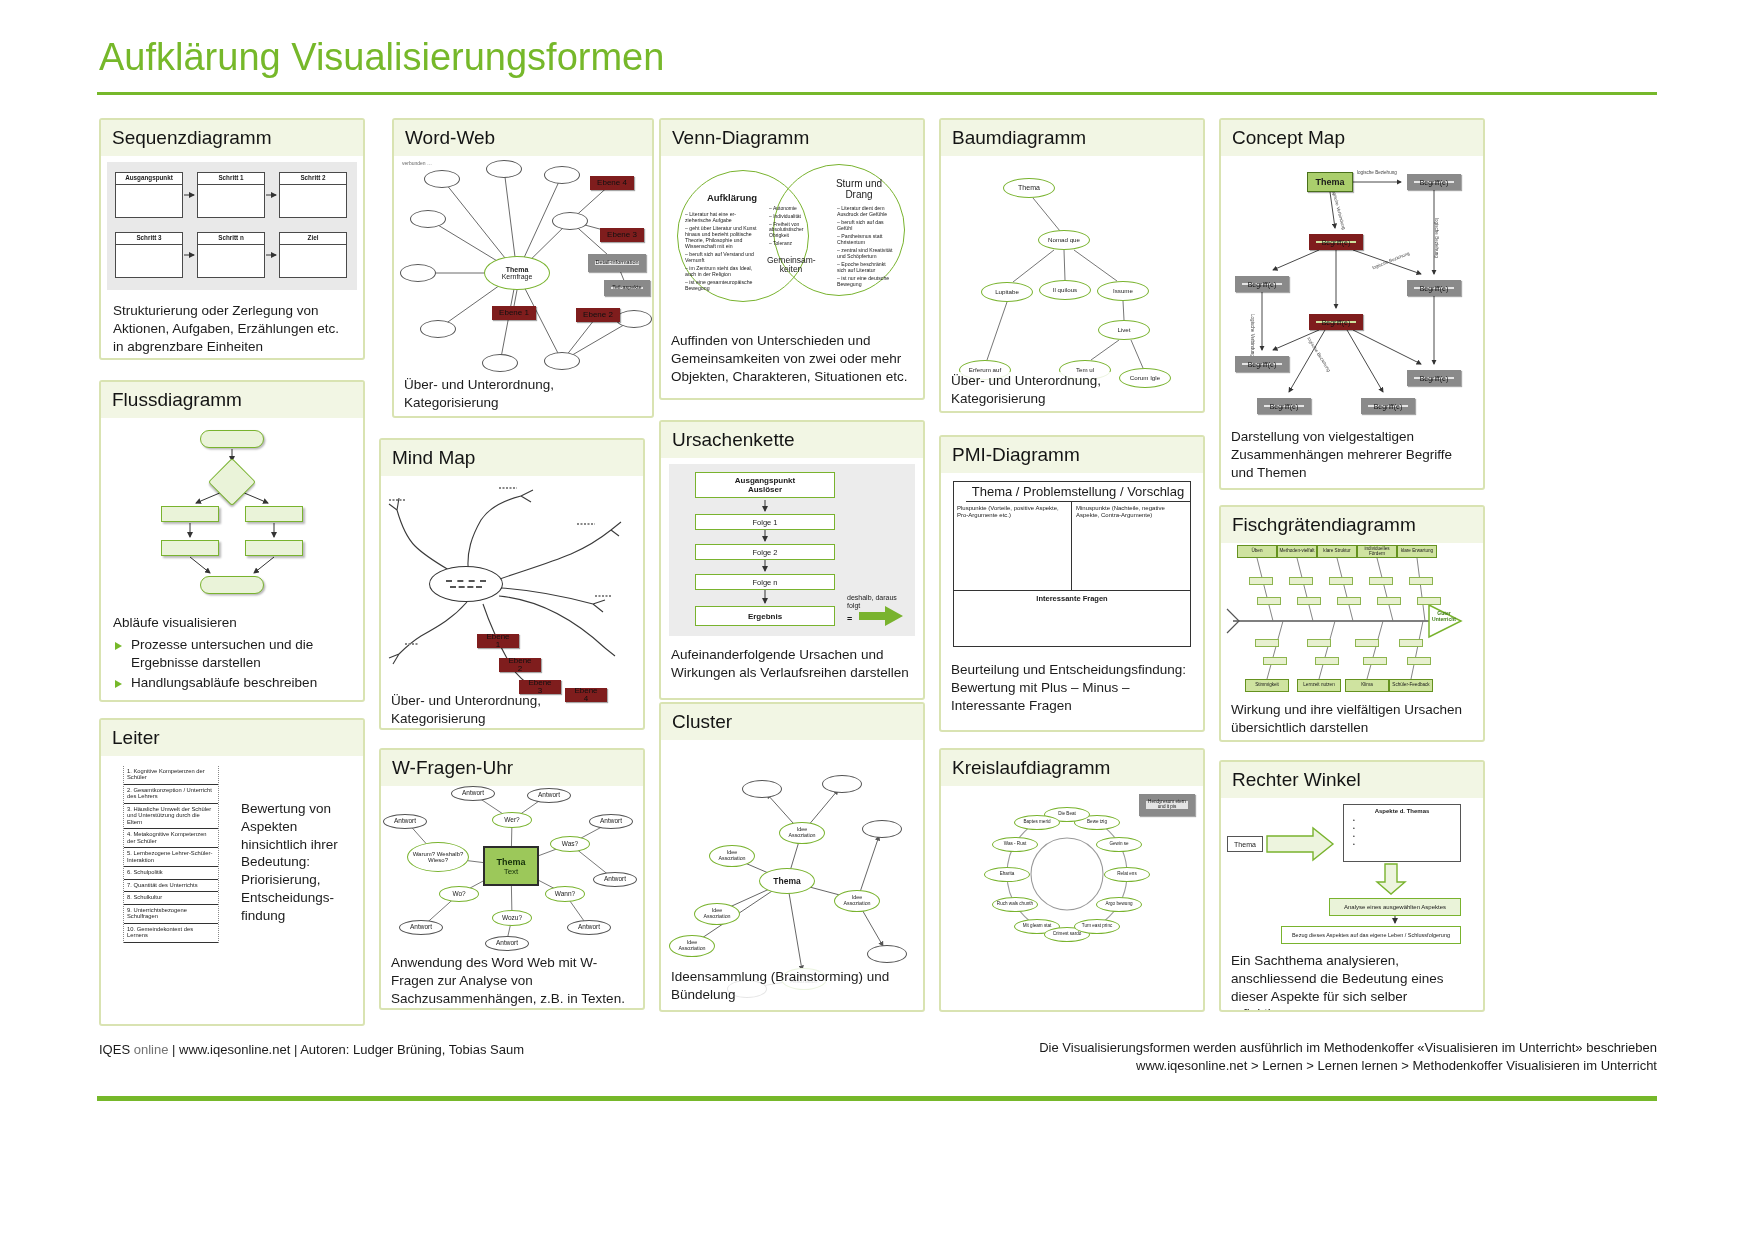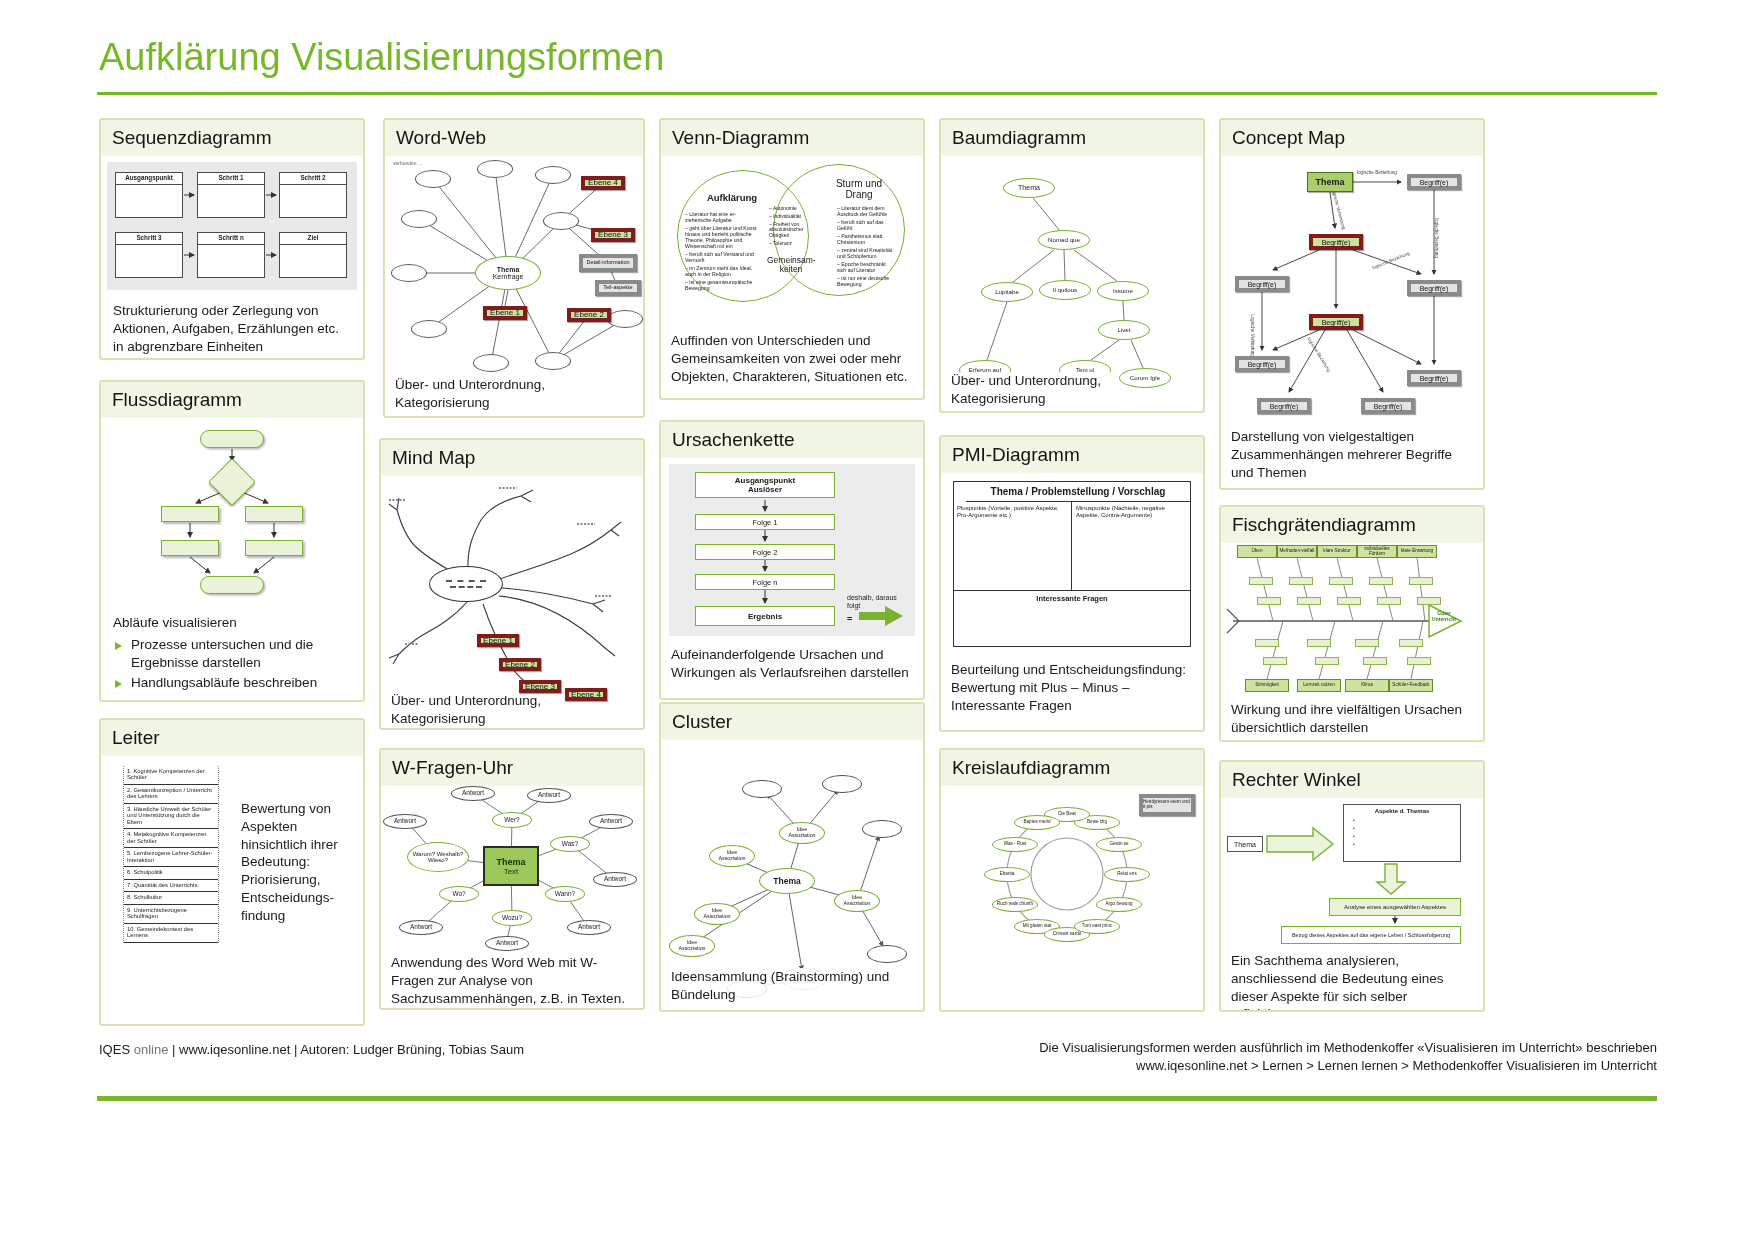--- a/index.html
+++ b/index.html
@@ -9,21 +9,21 @@
 .page-title{position:absolute;left:99px;top:36px;font-size:38px;font-weight:400;color:#76b82a}
 .rule{position:absolute;left:97px;top:92px;width:1560px;height:3px;background:#76b82a}
 .bottom-rule{position:absolute;left:97px;top:1096px;width:1560px;height:5px;background:#76b82a}
 .panel{position:absolute;background:#fff;border:2px solid #d9e3b2;border-radius:3px}
 .phead{height:36px;background:#f2f6e4;display:flex;align-items:center;padding:0 11px;font-size:19px;color:#141414}
 .pbody{position:absolute;left:0;right:0;top:36px;bottom:0;overflow:hidden}
 .desc{position:absolute;font-size:13.5px;line-height:1.32;color:#1b1b1b}
 .bullet-tri{position:absolute;width:0;height:0;border-left:7px solid #76b82a;border-top:4px solid transparent;border-bottom:4px solid transparent}
 .ell{position:absolute;border:1px solid #555;border-radius:50%;background:#fff;display:flex;flex-direction:column;align-items:center;justify-content:center;text-align:center;line-height:1.05}
 .gell{border:1.3px solid #79b32e}
-.tag{position:absolute;background:#cde09c;border:4px solid #7f1d1d;box-shadow:1px 1px 1px rgba(0,0,0,.35);font-size:8px;display:flex;align-items:center;justify-content:center;text-align:left;line-height:1;color:#111}
+.tag{position:absolute;background:#cde09c;border:7px solid #7f1d1d;box-shadow:1px 1px 1px rgba(0,0,0,.35);font-size:8px;display:flex;align-items:center;justify-content:center;text-align:center;line-height:1;color:#111}
 .gtag{background:#e4e4e4;border-color:#8a8a8a}
 .layer{position:absolute;left:0;top:0}
 .fshape{position:absolute;background:#eaf3d9;border:1.4px solid #79b32e;box-shadow:1.5px 1.5px 2px rgba(0,0,0,.28)}
 .sqbox{position:absolute;background:#fff;border:1px solid #4a4a4a}
 .sqlab{font-size:6.3px;font-weight:bold;text-align:center;border-bottom:1px solid #4a4a4a;padding:2px 1px;line-height:1.1}
 .kbox{position:absolute;background:#fff;border:1.4px solid #79b32e;display:flex;flex-direction:column;align-items:center;justify-content:center;text-align:center}
 .fcat{position:absolute;width:40px;height:13px;background:#cfe3a0;border:1px solid #65921f;font-size:4.6px;display:flex;align-items:center;justify-content:center;text-align:center;line-height:1;padding:1px}
 .fsub{position:absolute;width:24px;height:8px;background:#e7f0cf;border:1px solid #8db54e}
 .ladder-item{font-size:5.8px;line-height:1.12;border-bottom:1px solid #333;padding:2px 3px 3px;color:#222}
 .venn-list div{margin-bottom:2px;line-height:1.15}
@@ -118,21 +118,21 @@
       <div class="ladder-item">6. Schulpolitik</div>
       <div class="ladder-item">7. Quantität des Unterrichts</div>
       <div class="ladder-item">8. Schulkultur</div>
       <div class="ladder-item">9. Unterrichtsbezogene Schulfragen</div>
       <div class="ladder-item">10. Gemeindekontext des Lernens</div>
     </div>
     <div class="desc" style="left:140px;top:44px;width:114px">Bewertung von Aspekten hinsichtlich ihrer Bedeutung: Priorisierung, Entscheidungs-findung</div>
   </div>
 </section>
 
-<section class="panel" style="left:383px;top:118px;width:262px;height:300px">
+<section class="panel" style="left:392px;top:118px;width:262px;height:300px">
   <div class="phead">Word-Web</div>
   <div class="pbody">
     <div class="abs" style="left:8px;top:4px;font-size:5px;color:#666;width:60px">verbunden …</div>
     <svg class="layer" width="262" height="260">
       <g stroke="#444" stroke-width="0.8">
         <line x1="123" y1="117" x2="48" y2="23"></line>
           <line x1="123" y1="117" x2="110" y2="13"></line>
         <line x1="123" y1="117" x2="168" y2="19"></line>
           <line x1="123" y1="117" x2="34" y2="63"></line>
         <line x1="123" y1="117" x2="24" y2="117"></line>
@@ -391,21 +391,21 @@
     <div class="ell gell" style="left:118px;top:204px;width:52px;height:20px;font-size:6.2px">Tem ul</div>
     <div class="ell gell" style="left:178px;top:212px;width:52px;height:20px;font-size:6.2px">Corum Igle</div>
     <div class="desc" style="left:10px;top:216px;width:160px;background:rgba(255,255,255,.85)">Über- und Unterordnung, Kategorisierung</div>
   </div>
 </section>
 
 <section class="panel" style="left:939px;top:435px;width:266px;height:297px">
   <div class="phead">PMI-Diagramm</div>
   <div class="pbody">
     <div class="abs" style="left:12px;top:8px;width:238px;height:166px;border:1.2px solid #333;background:#fff">
-      <div class="abs" style="left:12px;right:0;top:0;height:20px;border-bottom:1px solid #333;display:flex;align-items:center;justify-content:center;font-size:10px;font-weight:bold">Thema / Problemstellung / Vorschlag</div>
+      <div class="abs" style="left:12px;right:0;top:0;height:20px;border-bottom:1px solid #333;display:flex;align-items:center;justify-content:center;font-size:13px;font-weight:normal">Thema / Problemstellung / Vorschlag</div>
       <div class="abs" style="left:0;top:20px;width:118px;height:88px;border-right:1px solid #333;padding:3px;font-size:6px;line-height:1.2">Pluspunkte (Vorteile, positive Aspekte, Pro-Argumente etc.)</div>
       <div class="abs" style="left:119px;top:20px;right:0;height:88px;padding:3px;font-size:6px;line-height:1.2">Minuspunkte (Nachteile, negative Aspekte, Contra-Argumente)</div>
       <div class="abs" style="left:0;right:0;top:108px;height:56px;border-top:1px solid #333;text-align:center;padding-top:3px;font-size:7.5px;font-weight:bold">Interessante Fragen</div>
     </div>
     <div class="desc" style="left:10px;top:188px;width:244px">Beurteilung und Entscheidungsfindung: Bewertung mit Plus – Minus – Interessante Fragen</div>
   </div>
 </section>
 
 <section class="panel" style="left:939px;top:748px;width:266px;height:264px">
   <div class="phead">Kreislaufdiagramm</div>

